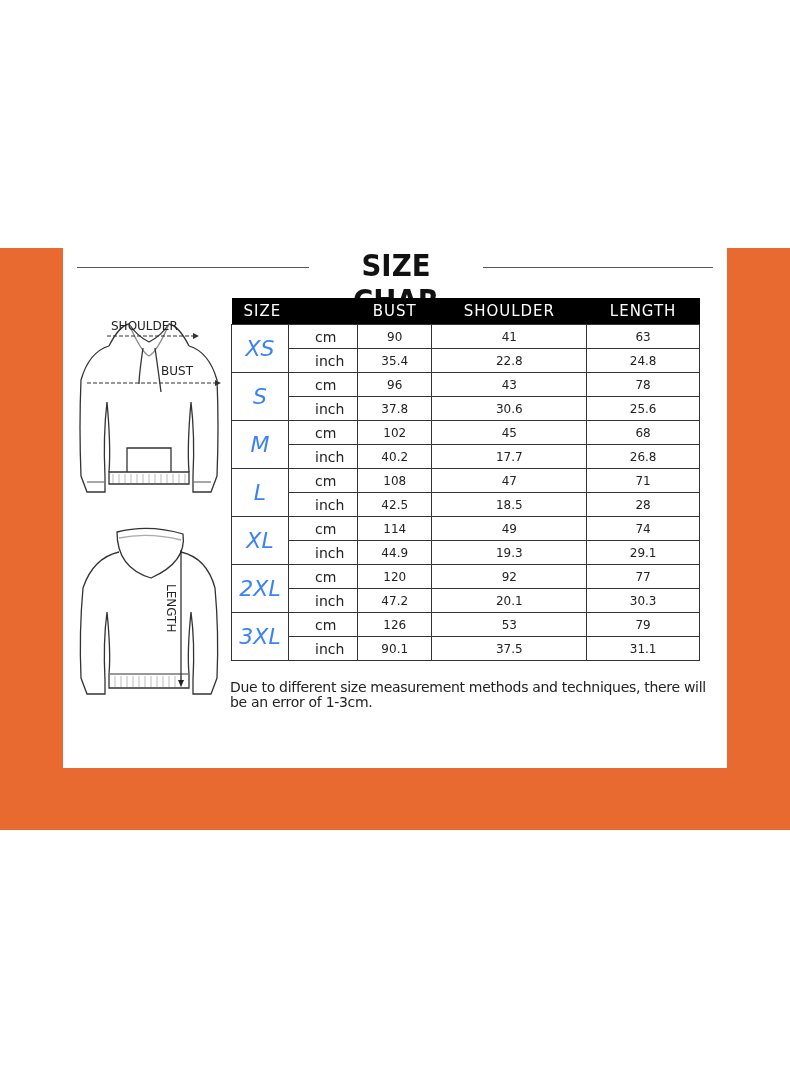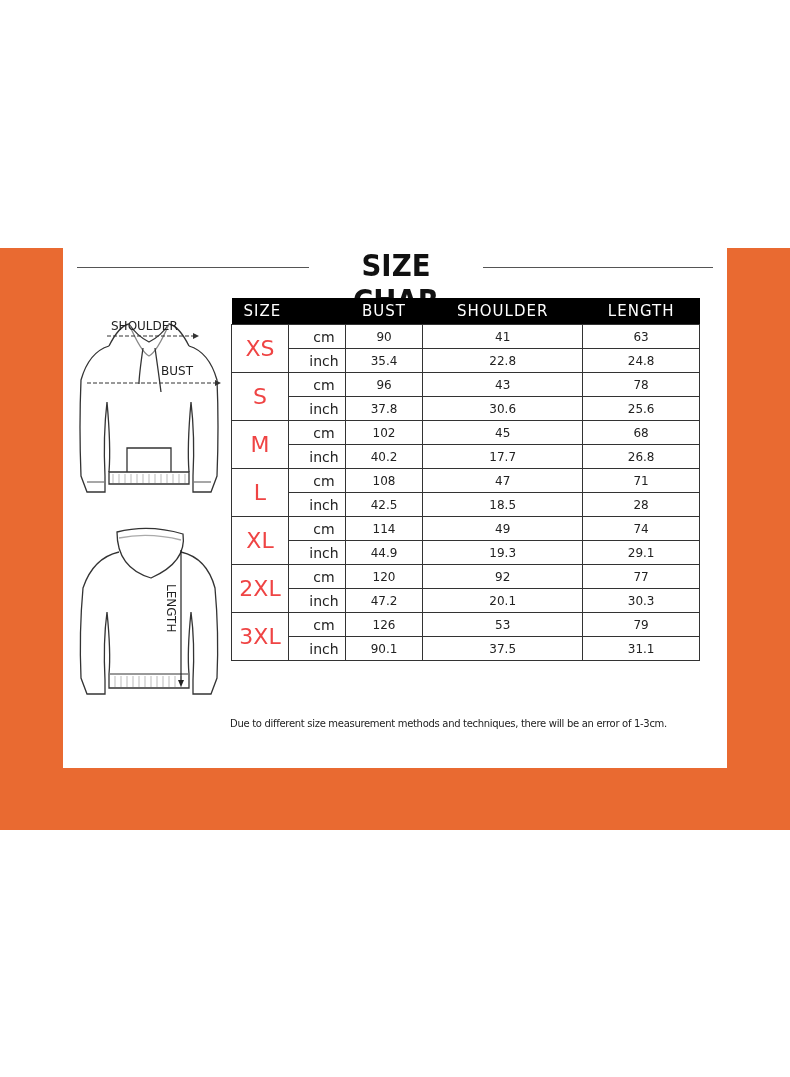--- a/index.html
+++ b/index.html
@@ -8,23 +8,23 @@
   .panel { position: absolute; left: 63px; top: 248px; width: 664px; height: 520px; background: #ffffff; }
   .title-row { position: absolute; left: 14px; top: 0; width: 636px; height: 40px; }
   .title-line { position: absolute; top: 19px; height: 1px; background: #555; }
   .title-line.left { left: 0; width: 232px; }
   .title-line.right { left: 406px; width: 230px; }
   .title { position: absolute; left: 236px; top: 0px; width: 166px; text-align: center; font-size: 30px; font-weight: bold; color: #111; letter-spacing: 0px; font-family: "DejaVu Sans", sans-serif; transform: scaleX(0.92); }
   table.size-table { position: absolute; left: 168px; top: 50px; width: 469px; border-collapse: collapse; font-family: "DejaVu Sans", sans-serif; }
   table.size-table th { background: #000; color: #fff; font-weight: normal; font-size: 15px; height: 26px; letter-spacing: 1px; padding: 0; }
   table.size-table th.h-size { text-align: left; padding-left: 12px; }
   table.size-table td { border: 1.5px solid #333; height: 23px; padding: 0; font-size: 12px; color: #222; text-align: center; }
-  table.size-table td.size-label { font-size: 22px; color: #ef4444; width: 56px; }
-  table.size-table td.unit { font-size: 14px; text-align: center; padding-left: 14px; width: 42px; color: #222; }
-  .note { position: absolute; left: 167px; top: 432px; width: 490px; font-size: 10px; line-height: 15px; color: #222; font-family: "DejaVu Sans", sans-serif; letter-spacing: -0.3px; margin-top: 36px; }
+  table.size-table td.size-label { font-size: 22px; color: #3b82f6; width: 56px; font-style: italic; }
+  table.size-table td.unit { font-size: 14px; text-align: left; padding-left: 26px; width: 42px; color: #222; }
+  .note { position: absolute; left: 167px; top: 432px; width: 490px; font-size: 14px; line-height: 15px; color: #222; font-family: "DejaVu Sans", sans-serif; letter-spacing: -0.3px; }
   .illus { position: absolute; }
   .illus svg { display: block; }
   .lbl { font-family: "DejaVu Sans", sans-serif; font-size: 12px; fill: #222; }
 </style>
 </head>
 <body>
 
 <div class="orange-band"></div>
 
 <div class="panel">

